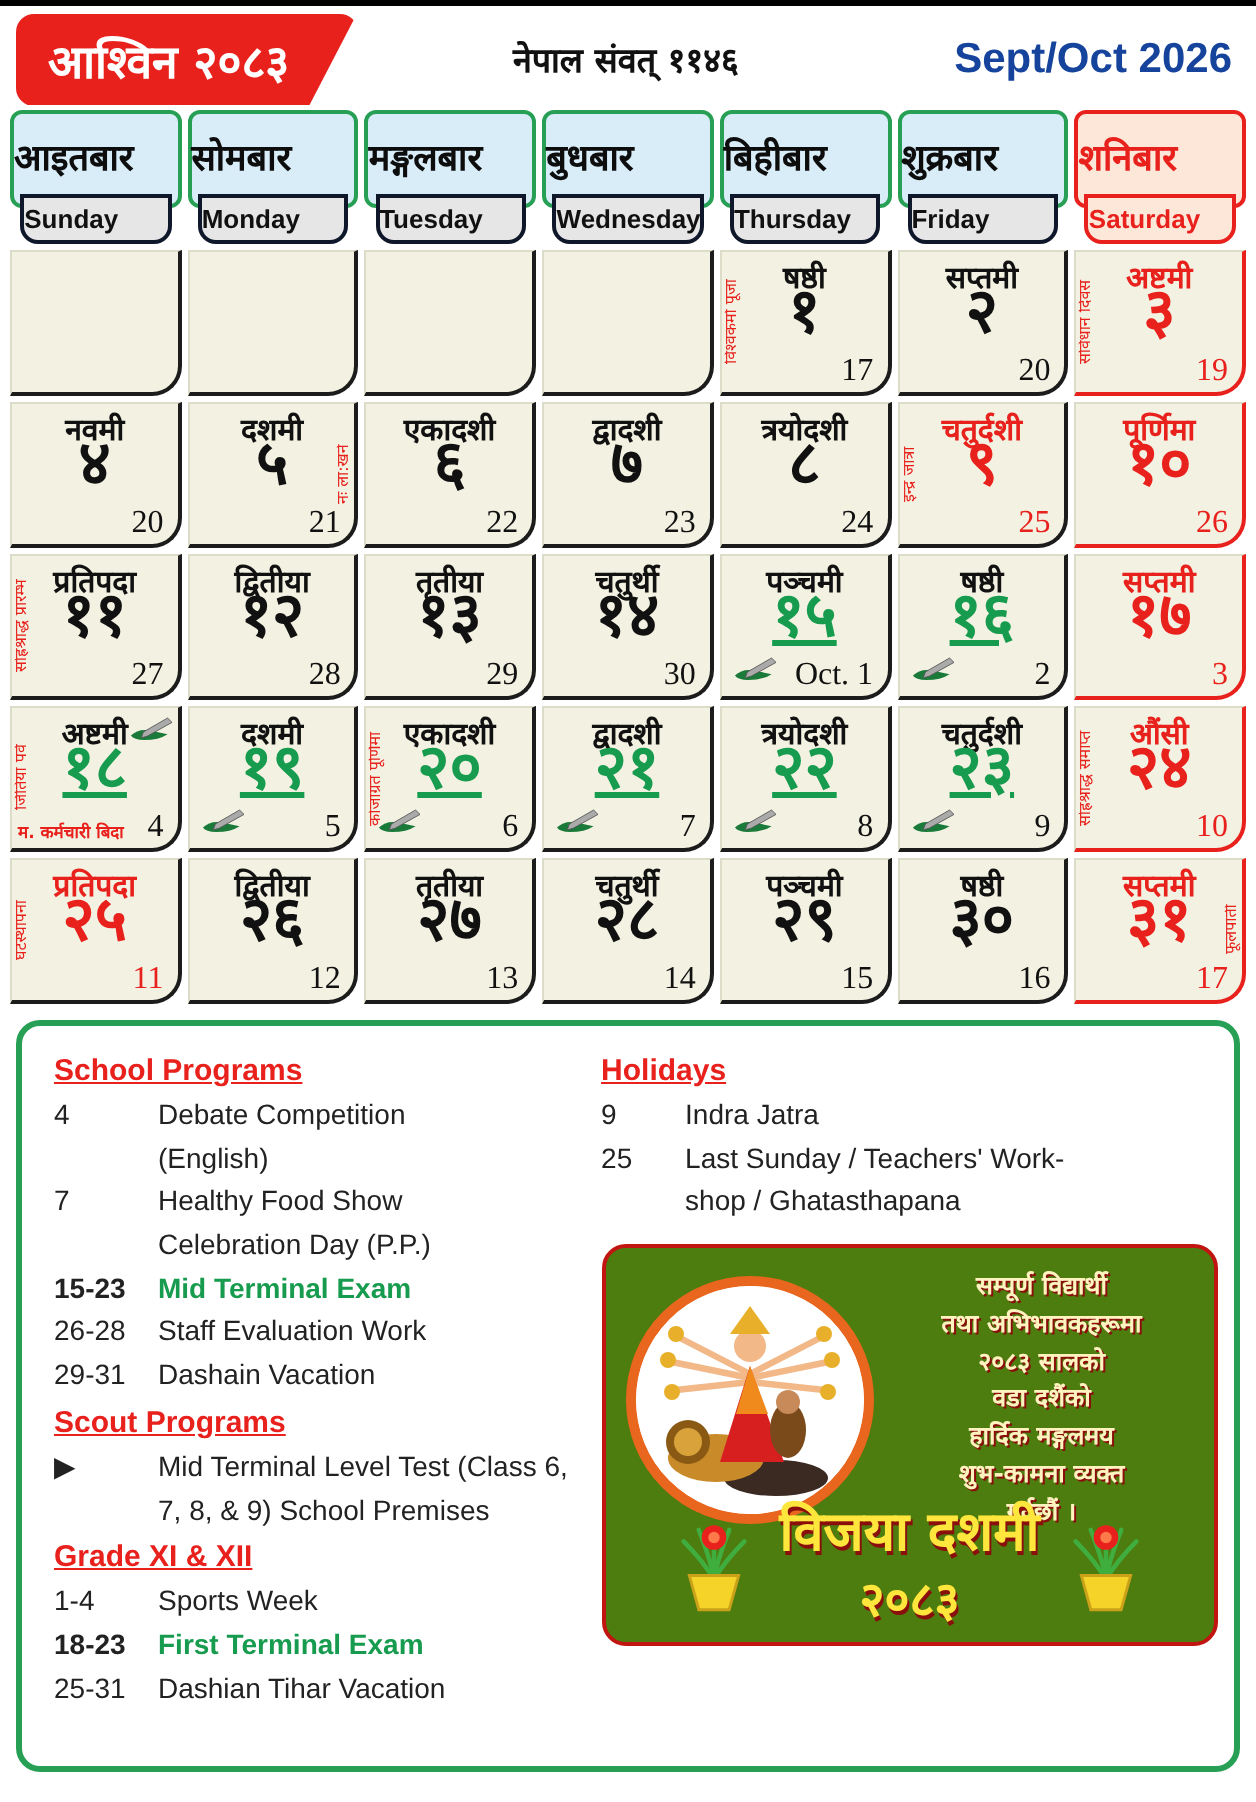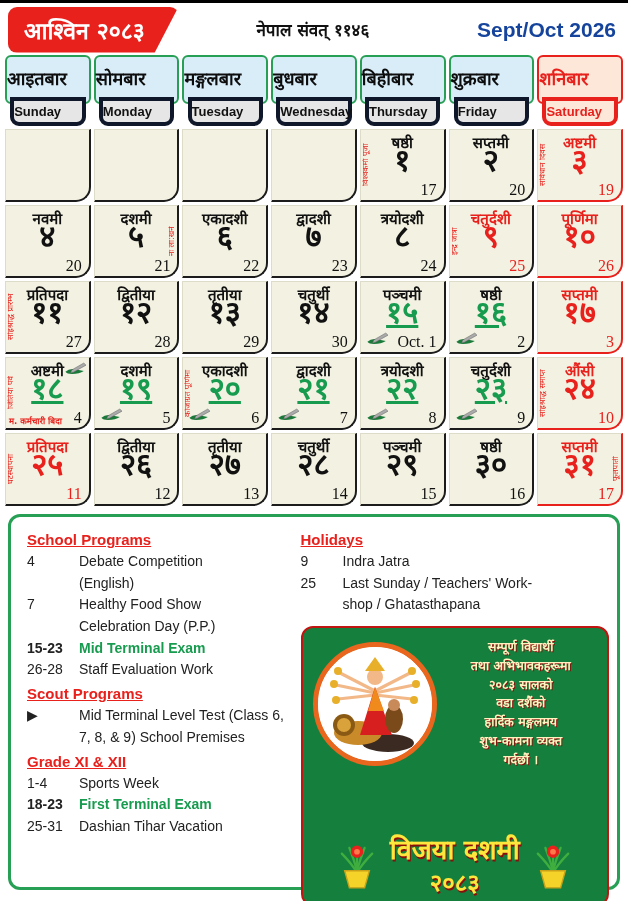--- a/index.html
+++ b/index.html
@@ -11,21 +11,21 @@
   .month-tab { background:#e8211d; color:#fff; font-weight:bold; font-size:23px;
     padding:7px 34px 7px 16px; border-radius:9px; clip-path:polygon(0 0,100% 0,86% 100%,0 100%); }
   .sambat { flex:1; text-align:center; font-weight:bold; font-size:17px; color:#111; padding-right:30px; }
   .month-en { color:#16449c; font-weight:bold; font-size:21px; font-family:"Liberation Sans",sans-serif; padding-right:4px; }
 
   
   .dayhead-grid { display:grid; grid-template-columns:repeat(7,1fr); gap:3px; padding:0 5px; }
   .dayhead { text-align:left; }
   .np-box { background:#d9edf9; border:2px solid #27a055; border-radius:6px; font-weight:bold;
     font-size:18px; color:#0d0d0d; padding:9px 0 12px 0; position:relative; z-index:1; }
-  .en-box { background:#e6e6e6; border:4px solid #0f172a; border-radius:0 0 9px 9px; font-weight:bold;
+  .en-box { background:#e6e6e6; border:2px solid #0f172a; border-radius:0 0 9px 9px; font-weight:bold;
     font-size:13px; color:#111; width:88%; margin:-7px auto 0 auto; padding:3px 0; position:relative; z-index:2;
     font-family:"Liberation Sans",sans-serif; }
   .dayhead.sat .np-box { background:#fde7d8; border-color:#e8211d; color:#e8211d; }
   .dayhead.sat .en-box { background:#fde7d8; border-color:#e8211d; color:#e8211d; }
 
   
   .week { display:grid; grid-template-columns:repeat(7,1fr); gap:3px; padding:0 5px; margin-top:3px; }
   .cell { position:relative; height:73px; background:#f3f2e2;
     border-top:1px solid #dddcc8; border-left:1px solid #dddcc8;
     border-right:2px solid #1c1c1c; border-bottom:2px solid #1c1c1c;
@@ -51,21 +51,21 @@
   .sec-title { color:#e8211d; font-weight:bold; font-size:15px; text-decoration:underline;
     font-family:"Liberation Sans",sans-serif; margin-bottom:3px; margin-top:4px; }
   .item { display:flex; font-size:14px; line-height:1.55; font-family:"Liberation Sans",sans-serif; color:#222; }
   .item .d { width:52px; flex:none; }
   .item .t { flex:1; }
   .item.green .t { color:#179b4e; font-weight:bold; }
   .item.green .d { font-weight:bold; }
   .col-right .item .d { width:42px; }
 
   
-  .ad { margin-top:10px; background:#15803d; border-radius:12px; position:relative; height:280px; overflow:hidden;
+  .ad { margin-top:10px; background:#4d7c0f; border-radius:12px; position:relative; height:201px; overflow:hidden;
     border:2px solid #c01511; }
   .durga { position:absolute; left:10px; top:14px; width:124px; height:124px; border-radius:50%;
     background:#fff; border:5px solid #e8661d; overflow:hidden; }
   .ad-msg { margin-left:138px; padding:10px 8px 0 2px; text-align:center; color:#fff3c0; font-weight:bold;
     font-size:12.5px; line-height:1.5; text-shadow:1px 1px 0 #8a0e0b; }
   .ad-bottom { position:absolute; left:0; right:0; bottom:6px; display:flex; align-items:center; justify-content:center; gap:14px; }
   .ad-title { color:#ffe63c; font-weight:bold; font-size:27px; text-shadow:1px 2px 0 #8a0e0b; text-align:center; line-height:1.15; }
   .ad-year { color:#ffe63c; font-weight:bold; font-size:24px; text-shadow:1px 2px 0 #8a0e0b; text-align:center; }
 </style>
 </head>
@@ -344,20 +344,24 @@
           <div class="d"></div>
           <div class="t">Celebration Day (P.P.)</div>
         </div>
         <div class="item green">
           <div class="d">15-23</div>
           <div class="t">Mid Terminal Exam</div>
         </div>
         <div class="item">
           <div class="d">26-28</div>
           <div class="t">Staff Evaluation Work</div>
+        </div>
+        <div class="item">
+          <div class="d">29-31</div>
+          <div class="t">Dashain Vacation</div>
         </div>
         <div class="sec-title">Scout Programs</div>
         <div class="item">
           <div class="d">▶</div>
           <div class="t">Mid Terminal Level Test (Class 6,</div>
         </div>
         <div class="item">
           <div class="d"></div>
           <div class="t">7, 8, &amp; 9) School Premises</div>
         </div>

